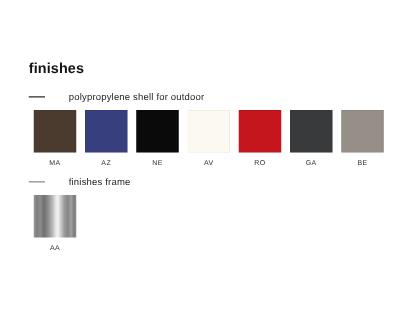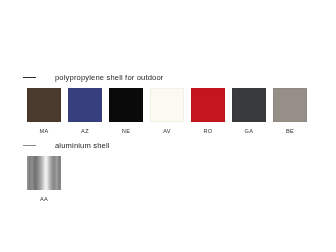--- a/index.html
+++ b/index.html
@@ -113,20 +113,21 @@
         #a0a0a0 88%,
         #7d7d7d 95%,
         #8e8e8e 100%);
   }
 </style>
 </head>
 <body>
 
 <div class="sheet">
 
+  <div class="page-title">finishes</div>
 
   <div class="group-head shell">
     <span class="dash" style="border-top-color: rgb(43, 43, 43);"></span>
     <span class="group-caption">polypropylene shell for outdoor</span>
   </div>
 
   <div class="swatch-row shell-row">
 
     <div class="swatch-cell">
       <span class="chip bordered" style="background-color: rgb(75, 59, 46);"></span>
@@ -160,21 +161,21 @@
 
     <div class="swatch-cell">
       <span class="chip bordered" style="background-color: rgb(150, 143, 136);"></span>
       <span class="chip-label">BE</span>
     </div>
 
   </div>
 
   <div class="group-head frame">
     <span class="dash" style="border-top-color: rgb(138, 138, 138);"></span>
-    <span class="group-caption">aluminium shell</span>
+    <span class="group-caption">finishes frame</span>
   </div>
 
   <div class="swatch-row frame-row">
     <div class="swatch-cell">
       <span class="chip metal"></span>
       <span class="chip-label">AA</span>
     </div>
   </div>
 
 </div>

